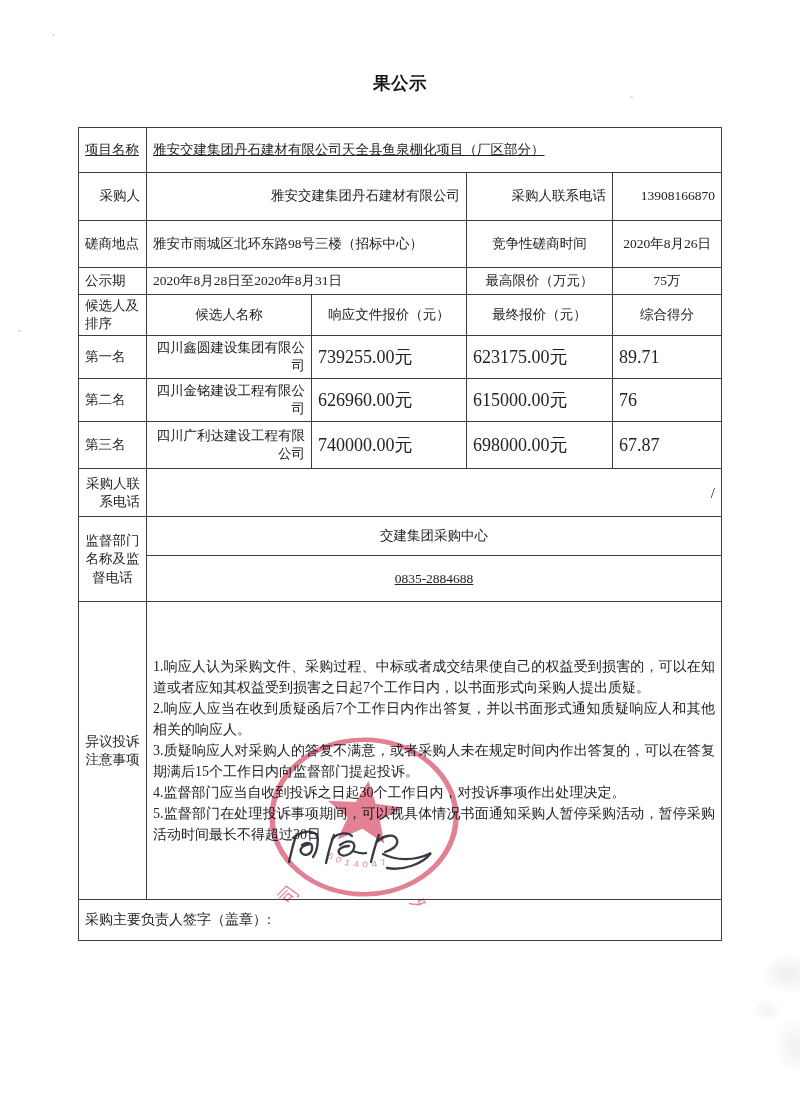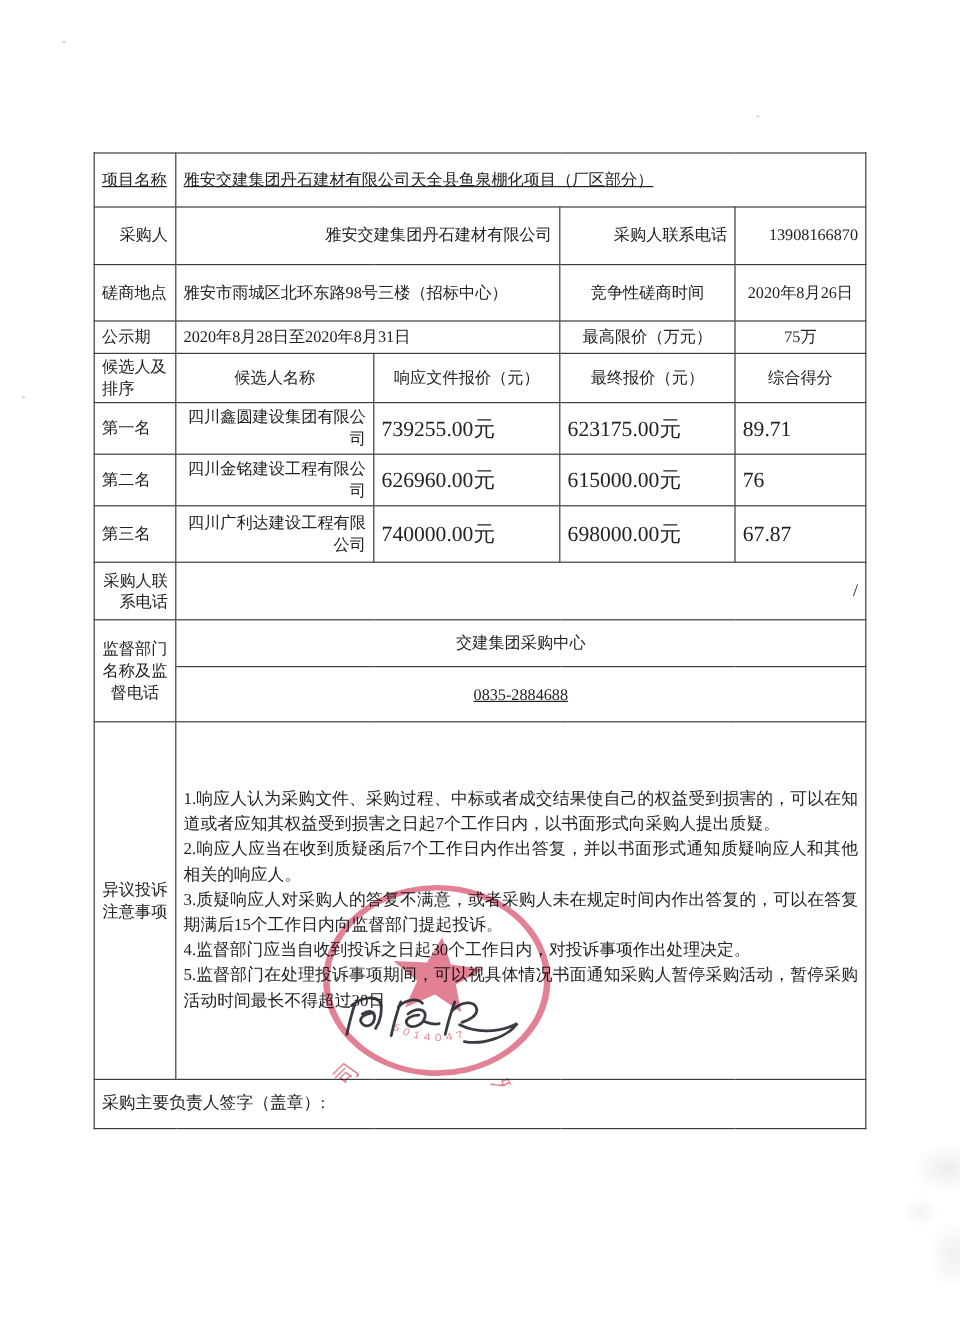--- a/index.html
+++ b/index.html
@@ -66,20 +66,21 @@
 </head>
 <body>
 
 <div class="page">
 
   <div class="speck" style="left:52px;top:34px;"></div>
   <div class="speck" style="left:630px;top:96px;"></div>
   <div class="speck" style="left:18px;top:330px;"></div>
 
   <div class="title">
+    <div>果公示</div>
   </div>
 
   <table class="doc">
     <colgroup>
       <col style="width:68px">
         <col style="width:165px">
         <col style="width:155px">
       <col style="width:146px">
         <col style="width:109px">
     </colgroup>

